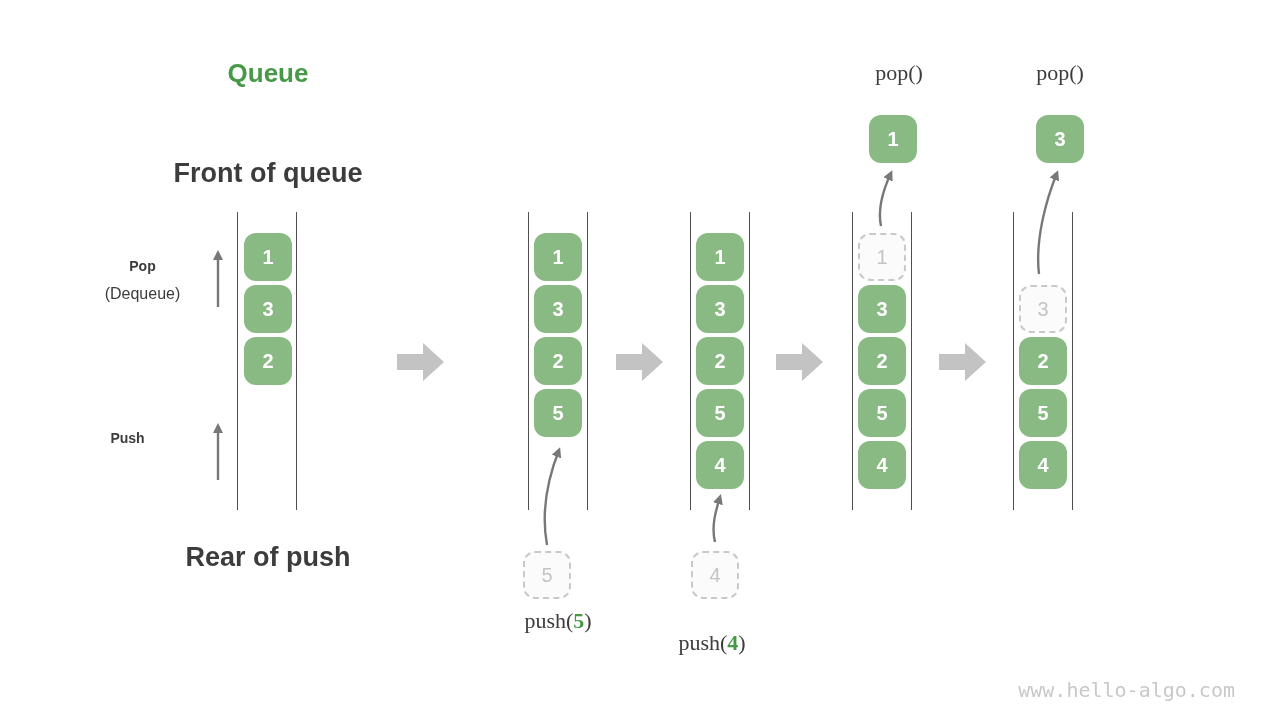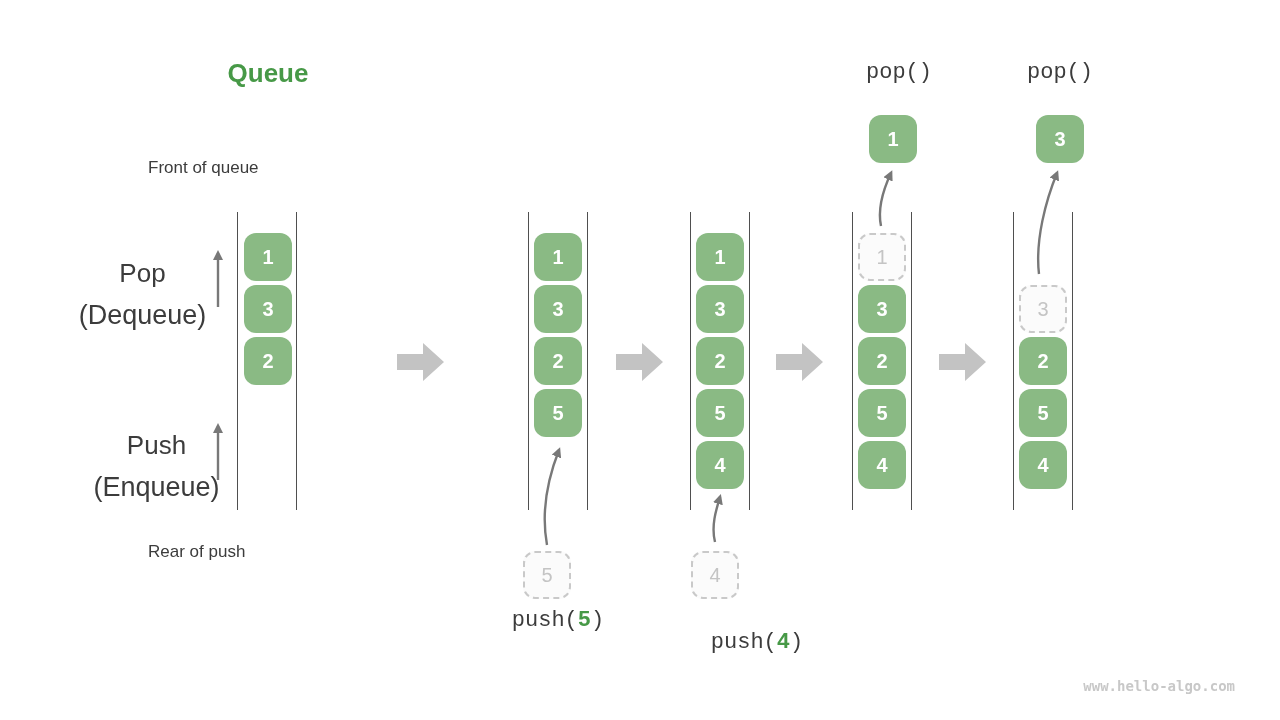--- a/index.html
+++ b/index.html
@@ -5,72 +5,71 @@
   html,body{margin:0;padding:0;background:#ffffff;}
   .canvas{
     position:relative;width:1280px;height:720px;overflow:hidden;background:#fff;
     font-family:"Liberation Sans",sans-serif;color:var(--dark_text,#3c3c3c);
   }
   .abs{position:absolute;}
   .title{
     font-size:26px;font-weight:bold;color:var(--green_accent,#479947);
     width:160px;text-align:center;
   }
-  .big-label{font-size:17px;font-weight:normal;width:240px;text-align:left;color:var(--dark_text,#3c3c3c);}
+  .big-label{font-size:27px;font-weight:bold;width:240px;text-align:center;color:var(--dark_text,#3c3c3c);}
   .side-label{width:175px;text-align:center;color:var(--dark_text,#3c3c3c);}
-  .side-main{font-size:26px;font-weight:normal;margin-bottom:11px;}
-  .side-sub{font-size:27px;font-weight:normal;}
+  .side-main{font-size:14px;font-weight:bold;margin-bottom:11px;}
+  .side-sub{font-size:16px;font-weight:normal;}
   .rails{
     position:absolute;top:212px;height:298px;width:58px;
     border-left:1.5px solid var(--rail,#4f4f4f);
     border-right:1.5px solid var(--rail,#4f4f4f);
   }
   .cell{
     position:absolute;width:48px;height:48px;border-radius:12px;
     display:flex;align-items:center;justify-content:center;
     font-size:20px;box-sizing:border-box;
   }
   .cell.green{background:var(--green_box,#8aba84);color:var(--cell_text,#ffffff);font-weight:bold;}
   .cell.ghost{
     background:var(--ghost_fill,#fbfbfb);
     border:2px dashed var(--ghost_border,#c9c9c9);
     color:var(--ghost_text,#c4c4c4);font-weight:normal;
   }
   .op-label{
-    font-family:Liberation Mono, monospace;font-size:22px;
+    font-family:Liberation Serif, serif;font-size:22px;
     color:var(--dark_text,#3c3c3c);width:150px;text-align:center;white-space:nowrap;
   }
   .op-label .arg{color:var(--green_accent,#479947);font-weight:bold;}
   .pop-op{width:100px;}
   .overlay{position:absolute;left:0;top:0;width:1280px;height:720px;pointer-events:none;}
   .thin-arrow{stroke:var(--thin_arrow,#787878);stroke-width:2.4;fill:none;}
   .block-arrow{fill:var(--block_arrow,#c3c3c3);}
   .ah-fill{fill:var(--thin_arrow,#787878);}
   .watermark{
-    font-family:"DejaVu Sans Mono",monospace;font-size:14px;
-    color:var(--watermark,#c8c8c8);white-space:nowrap;font-weight:bold;
+    font-family:"DejaVu Sans Mono",monospace;font-size:20px;
+    color:var(--watermark,#c8c8c8);white-space:nowrap;
   }
 </style>
 </head>
 <body>
 
 <div class="canvas">
 
   <div class="abs title" style="left:188px;top:58px">Queue</div>
 
   <div class="abs big-label" style="left:148px;top:158px">Front of queue</div>
   <div class="abs big-label" style="left:148px;top:542px">Rear of push</div>
 
   <div class="abs side-label" style="left:55px;top:258px">
     <div class="side-main">Pop</div>
     <div class="side-sub">(Dequeue)</div>
   </div>
-  <div class="abs side-label" style="left:69px;top:430px">
+  <div class="abs side-label" style="left:40px;top:430px">
     <div class="side-main">Push</div>
-    <div class="side-sub">(Enqueue)</div>
   </div>
 
   <div class="rails" style="left:237px"></div>
   <div class="rails" style="left:528px"></div>
   <div class="rails" style="left:690px"></div>
   <div class="rails" style="left:852px"></div>
   <div class="rails" style="left:1013px"></div>
 
   <svg class="overlay" viewBox="0 0 1280 720">
     <defs>
@@ -105,21 +104,21 @@
   <div class="abs op-label" style="left:483px;top:608px">
     <span>push(</span><span class="arg">5</span><span>)</span>
   </div>
 
   <div class="cell green" style="left:696px;top:233px">1</div>
   <div class="cell green" style="left:696px;top:285px">3</div>
   <div class="cell green" style="left:696px;top:337px">2</div>
   <div class="cell green" style="left:696px;top:389px">5</div>
   <div class="cell green" style="left:696px;top:441px">4</div>
   <div class="cell ghost" style="left:691px;top:551px">4</div>
-  <div class="abs op-label" style="left:682px;top:630px">
+  <div class="abs op-label" style="left:637px;top:630px">
     <span>push(</span><span class="arg">4</span><span>)</span>
   </div>
 
   <div class="cell ghost" style="left:858px;top:233px">1</div>
   <div class="cell green" style="left:858px;top:285px">3</div>
   <div class="cell green" style="left:858px;top:337px">2</div>
   <div class="cell green" style="left:858px;top:389px">5</div>
   <div class="cell green" style="left:858px;top:441px">4</div>
   <div class="cell green" style="left:869px;top:115px">1</div>
   <div class="abs op-label pop-op" style="left:849px;top:60px">pop()</div>

